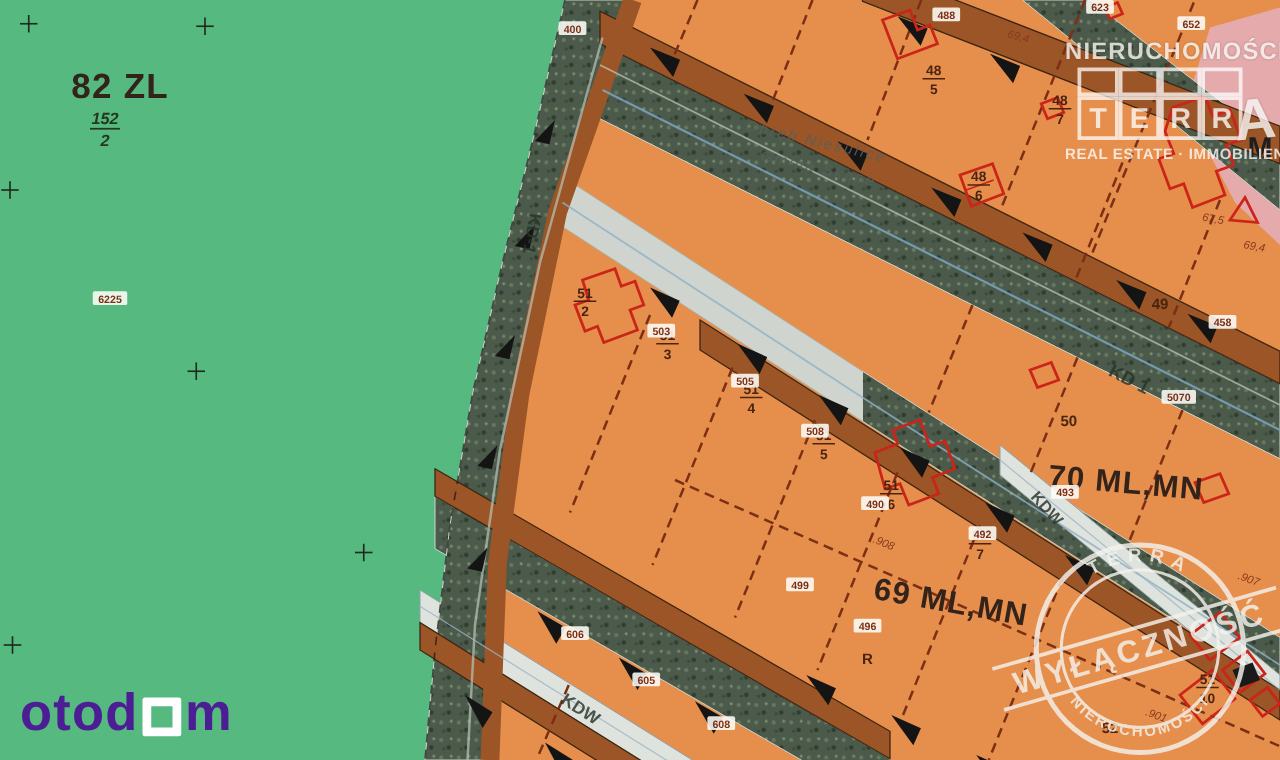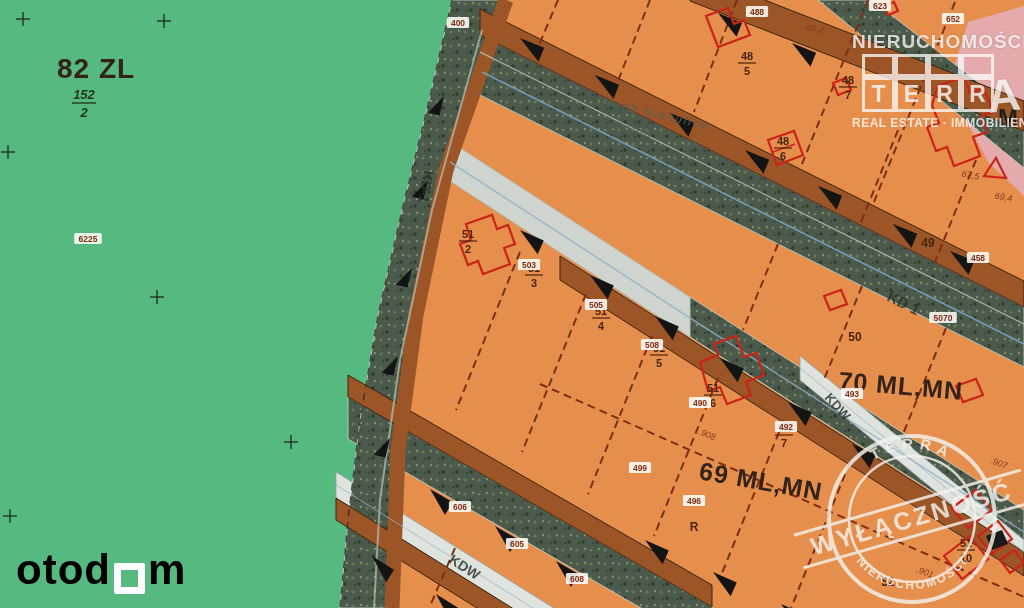--- a/index.html
+++ b/index.html
@@ -17,22 +17,22 @@
                text-shadow:0 0 2px rgba(60,40,10,.35);}
   .terra .grid{position:relative;width:132px;height:58px;margin:2px auto 0 10px;}
   .terra .cell{position:absolute;border:3px solid rgba(255,255,255,.85);box-sizing:border-box;
                font-size:23px;font-weight:bold;line-height:28px;}
   .terra .r0{top:0;height:23px;}
   .terra .r1{top:23px;height:35px;}
   .terra .bigA{position:absolute;right:-26px;top:14px;font-size:46px;font-weight:bold;
                transform:rotate(-6deg);text-shadow:0 0 2px rgba(60,40,10,.3);}
   .terra .re{font-size:12px;font-weight:bold;letter-spacing:.5px;margin-top:4px;white-space:nowrap;}
   
-  .oto{position:absolute;left:16px;top:546px;color:#000000;font-size:42px;font-weight:bold;
-       letter-spacing:1px;display:flex;align-items:flex-end;}
+  .oto{position:absolute;left:16px;top:546px;color:#4c1d95;font-size:42px;font-weight:bold;
+       letter-spacing:1px;display:flex;align-items:center;}
   .oto .sq{display:inline-block;width:17px;height:17px;border:7px solid #fff;border-radius:2px;
            margin:6px 3px 0 3px;}
 </style>
 </head>
 <body>
 
 <div id="stage">
 <svg id="map" width="1024" height="608" viewBox="0 0 1024 608">
   <defs>
     <pattern id="rt" width="14" height="14" patternUnits="userSpaceOnUse">

